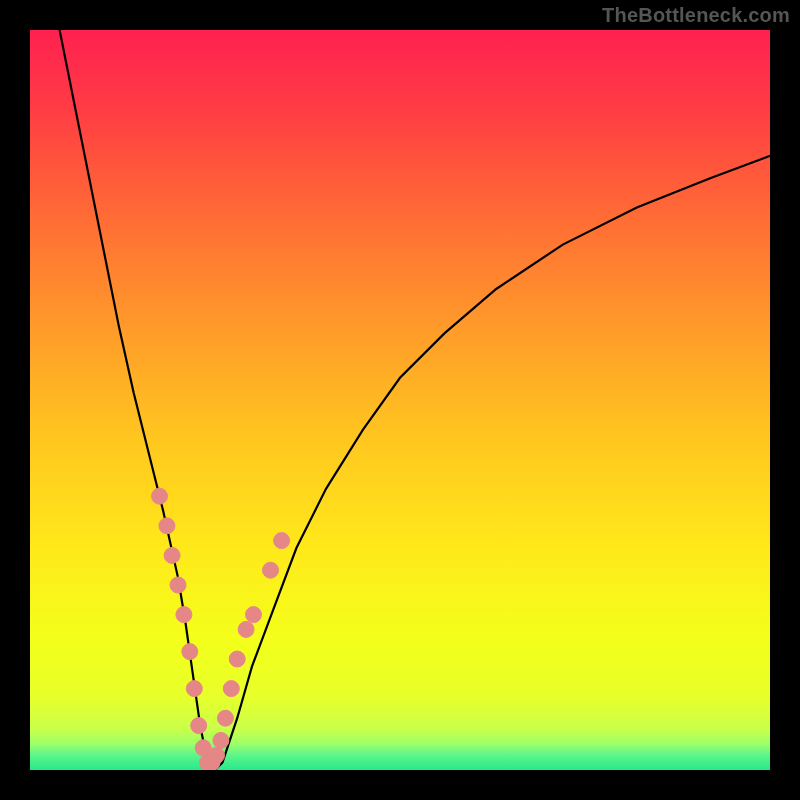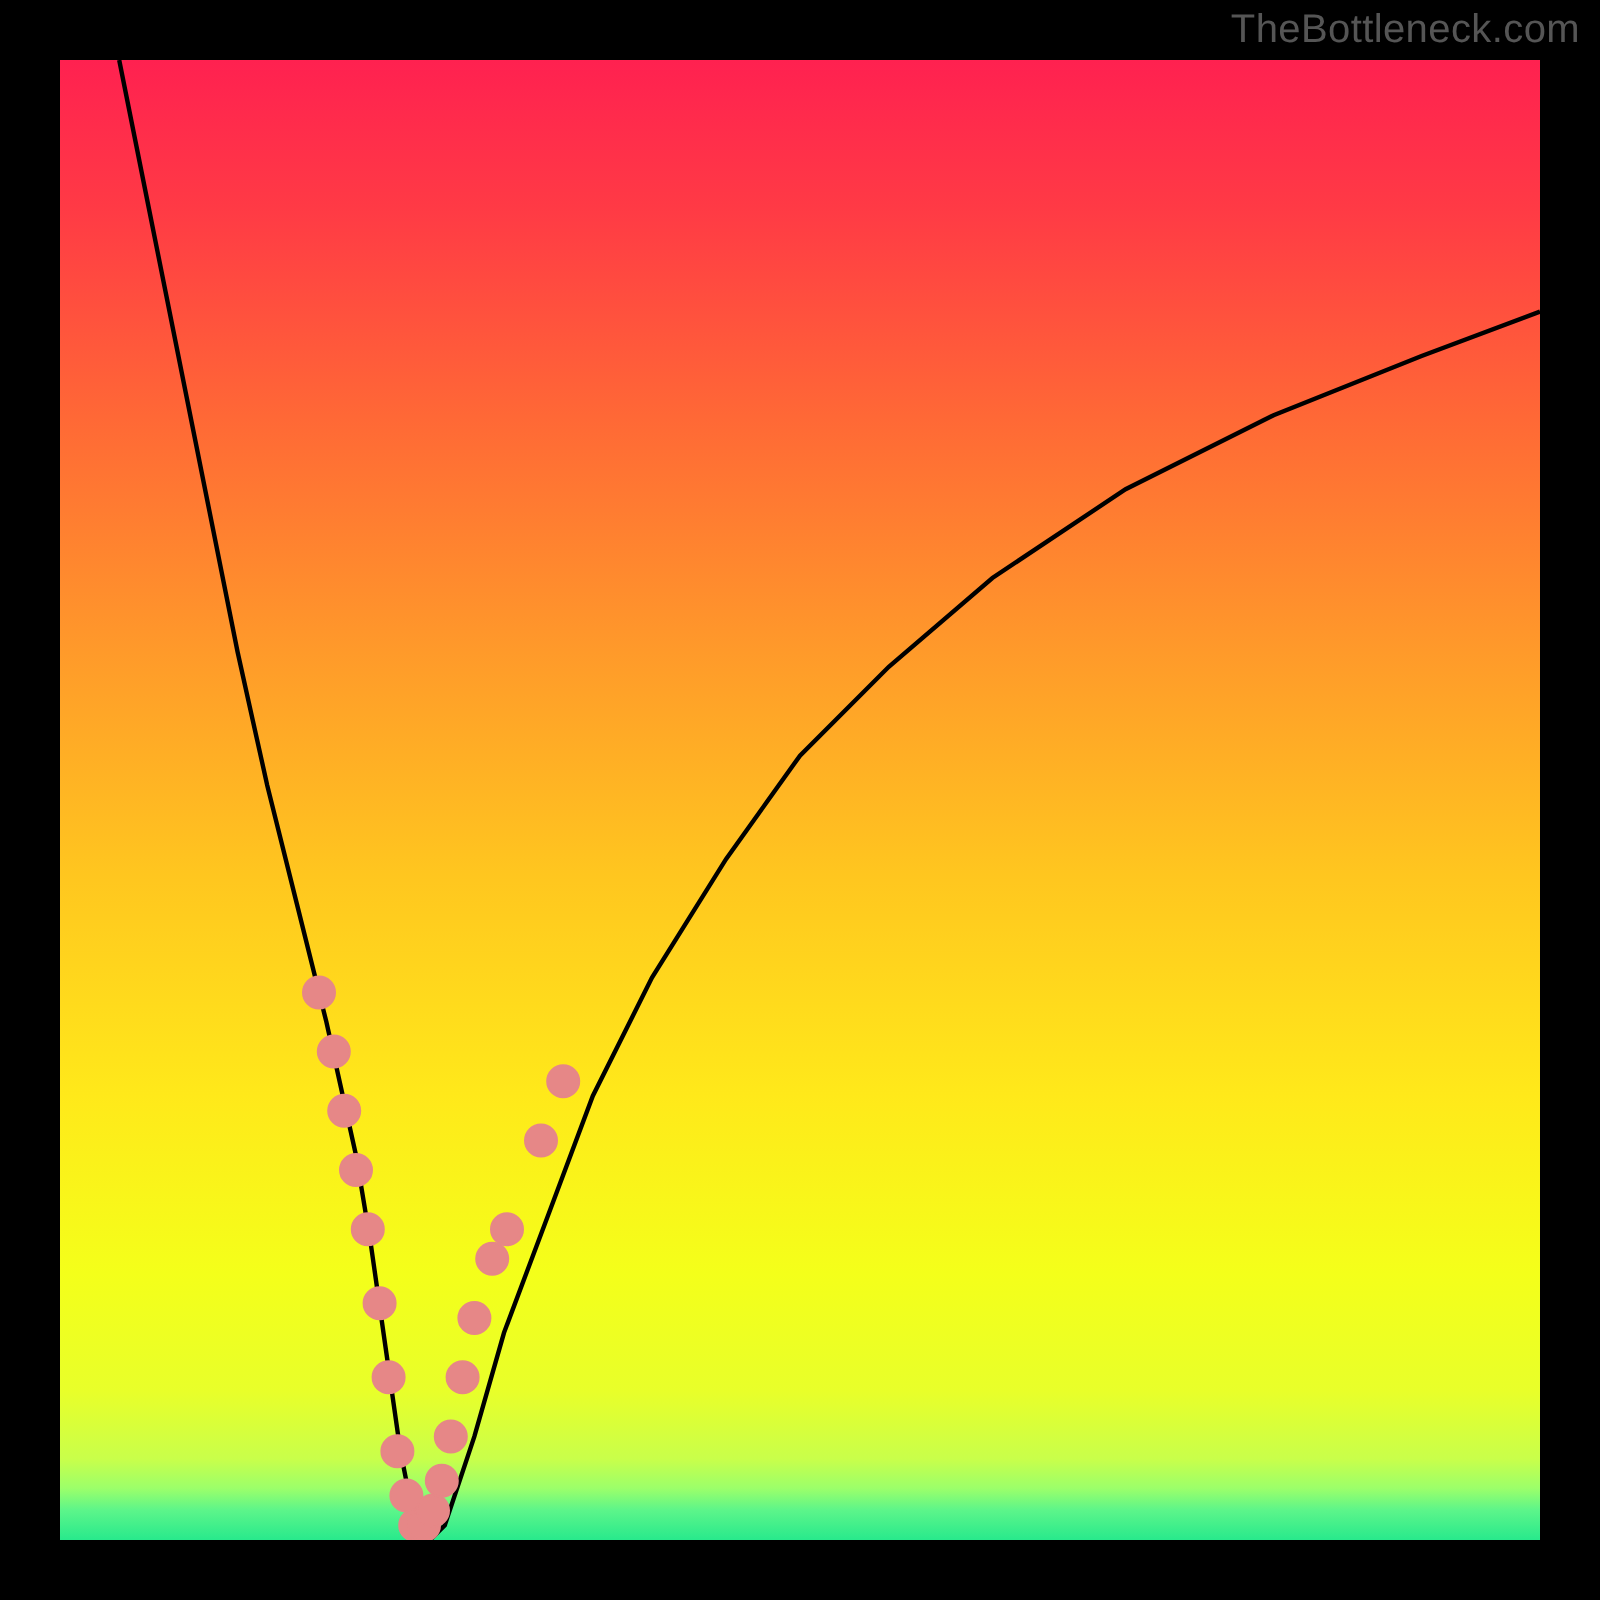--- a/index.html
+++ b/index.html
@@ -27,21 +27,21 @@
   .gradient-bg {
     position: absolute;
     inset: 0;
   }
   .watermark {
     position: absolute;
     top: 4px;
     right: 10px;
     font-family: Arial, Helvetica, sans-serif;
     font-size: 20px;
-    font-weight: 400;
+    font-weight: 700;
     color: #555;
     letter-spacing: 0.2px;
     user-select: none;
     margin-left: 29px;
   }
   svg.curve-layer {
     position: absolute;
     inset: 0;
   }
   .curve {

